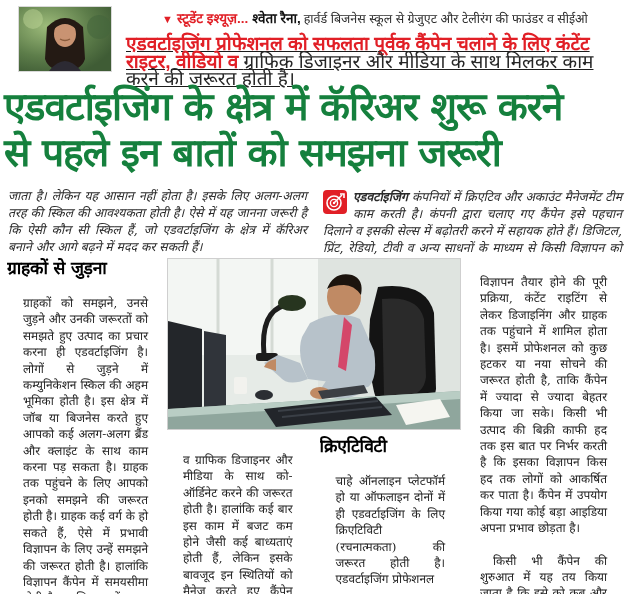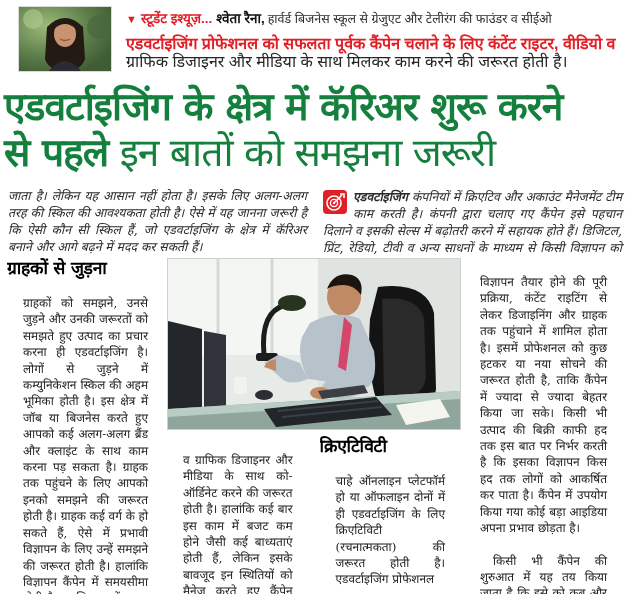--- a/index.html
+++ b/index.html
@@ -3,35 +3,35 @@
 <meta charset="utf-8">
 <style>
   html,body{margin:0;padding:0;background:#fff;}
   .page{position:relative;width:628px;height:594px;background:#fff;overflow:hidden;
         font-family:"Liberation Sans",sans-serif;color:#1c1c1c;}
 
   
   .hdr{position:absolute;top:6px;left:18px;right:4px;height:72px;display:flex;gap:14px;}
   .portrait{flex:none;width:92px;height:64px;border:1px solid #d9d9d9;overflow:hidden;}
   .hdr-text{flex:1;min-width:0;padding-top:4px;}
-  .kicker-line{font-size:13.5px;line-height:18px;white-space:nowrap;}
+  .kicker-line{font-size:13.5px;line-height:18px;white-space:nowrap;text-align:center;}
   .tri{color:#e11f26;font-size:11px;margin-right:4px;}
   .kicker{color:#e11f26;font-weight:700;}
   .author{font-weight:700;color:#111;margin-left:4px;}
   .author-desc{color:#2b2b2b;font-size:12.5px;margin-left:3px;}
-  .standfirst{margin-top:7px;font-size:16px;line-height:17.5px;text-align:left;}
+  .standfirst{margin-top:7px;font-size:19px;line-height:17.5px;text-align:left;text-decoration:underline;}
   .sf-red{color:#e11f26;font-weight:700;}
   .sf-black{color:#262626;}
 
   
   .headline{position:absolute;top:84px;left:4px;right:2px;color:#15803d;
             font-family:"DejaVu Sans",sans-serif;font-size:39px;line-height:46px;
             letter-spacing:-1px;}
   .hl-b{font-weight:700;}
-  .hl-r{font-weight:400;}
+  .hl-r{font-weight:700;}
 
   
   .intro{position:absolute;top:188px;left:8px;right:6px;display:flex;gap:16px;}
   .intro p{margin:0;flex:1;font-family:"DejaVu Serif",serif;font-style:italic;
            font-size:12.3px;line-height:17px;color:#2a2a2a;text-align:justify;}
   .lead-ic{float:left;width:24px;height:24px;margin:2px 6px 0 0;}
   .lead-w{font-weight:700;}
 
   
   .body{position:absolute;top:258px;left:7px;right:5px;bottom:0;display:flex;gap:3px;overflow:hidden;}

